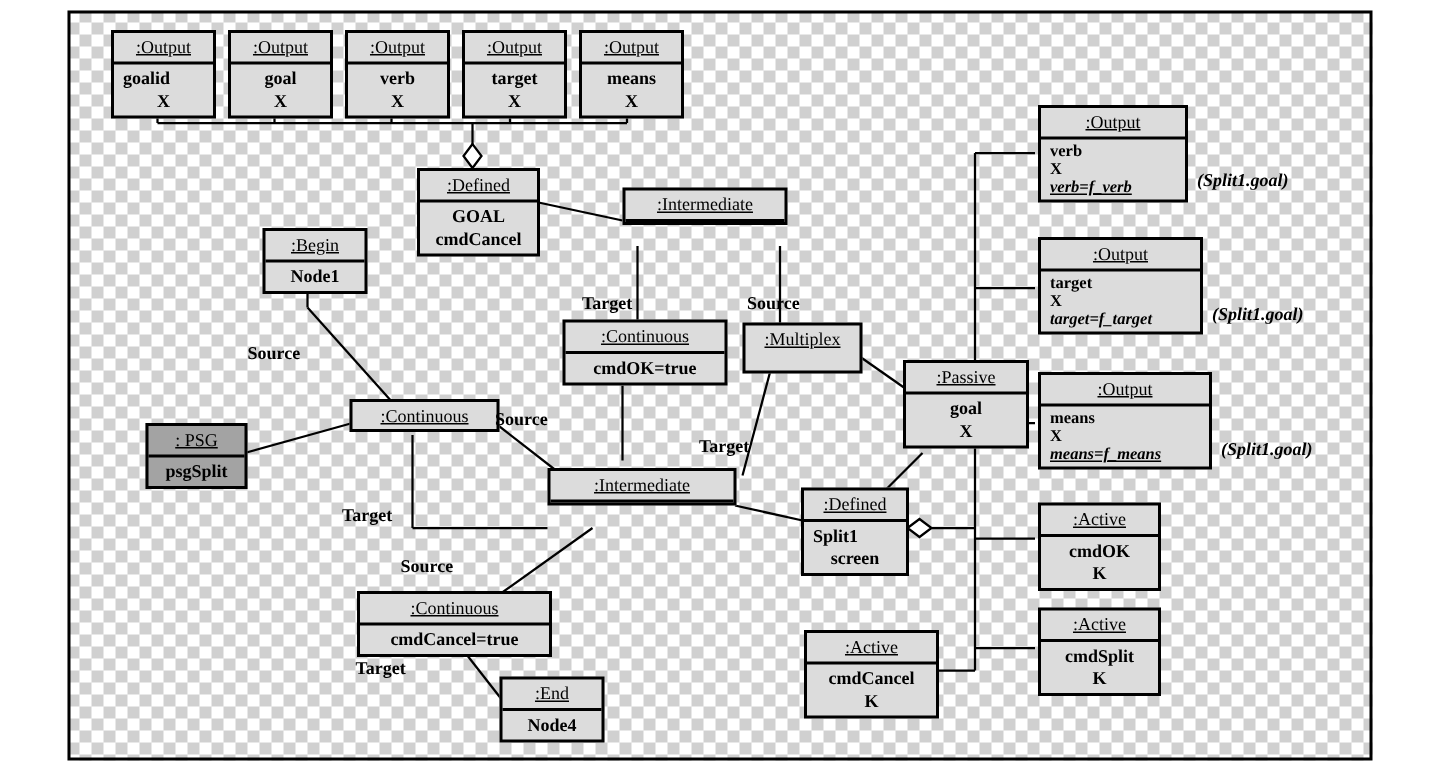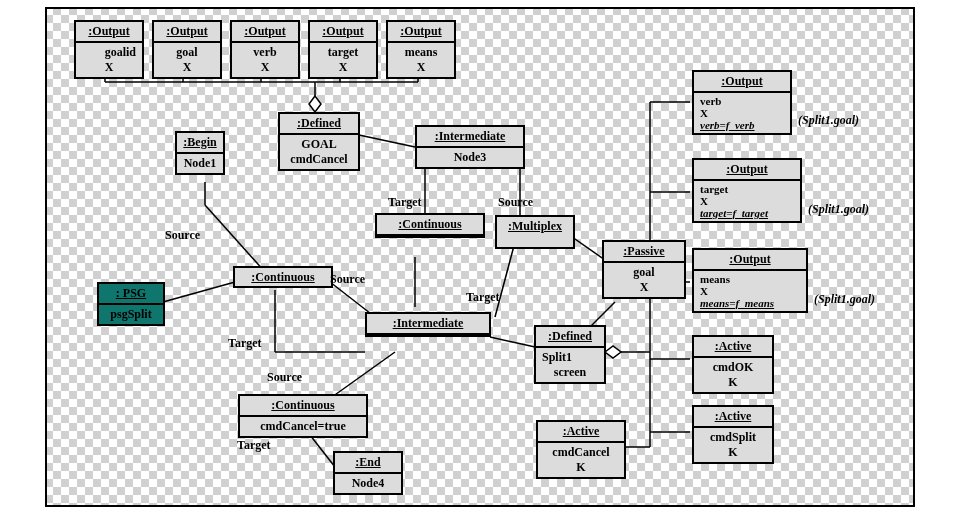--- a/index.html
+++ b/index.html
@@ -1,21 +1,21 @@
 <!DOCTYPE html>
 <html><head>
 <meta charset="utf-8">
 <style>
 *{margin:0;padding:0;box-sizing:border-box}
 body{font-family:"Times New Roman",serif;font-size:12px;background:#fff;width:960px;height:514px;position:relative}
 .checker{position:absolute;left:45px;top:7px;width:870px;height:500px;background-image:repeating-conic-gradient(#d0d0d0 0% 25%,#fff 0% 50%);background-size:16px 16px;z-index:0}
 .border{position:absolute;left:45px;top:7px;width:870px;height:500px;border:2px solid #000;z-index:1}
 .box{position:absolute;background:#dcdcdc;border:2px solid #000;z-index:2;text-align:center}
-.box.dark{background:#0f766e}
-.hdr{border-bottom:2px solid #000;padding:2px 4px;font-weight:bold;text-decoration:underline}
+.box.dark{background:#a3a3a3}
+.hdr{border-bottom:2px solid #000;padding:2px 4px;font-weight:normal;text-decoration:underline}
 .bdy{padding:2px 4px;font-weight:bold}
 .bdy .ln{display:block;text-align:left;padding:0 2px}
 .lbl{position:absolute;z-index:3;font-weight:bold;font-size:12px;background:transparent}
 svg.conn{position:absolute;left:45px;top:7px;width:870px;height:500px;z-index:1;pointer-events:none}
 .small{font-size:11px}
 .ital{font-style:italic}
 </style>
 </head>
 <body>
 
@@ -73,21 +73,21 @@
 
 <line x1="605" y1="440" x2="530" y2="440" stroke="#000" stroke-width="1.5"></line>
 <line x1="530" y1="440" x2="530" y2="420" stroke="#000" stroke-width="1.5"></line>
 
 <line x1="570" y1="295" x2="545" y2="320" stroke="#000" stroke-width="1.5"></line>
 </svg>
 
 <div class="box" style="left:74px;top:20px;width:70px">
   <div class="hdr">:Output</div>
   <div class="bdy">
-      <span class="ln" style="text-align:right">goalid</span>
+      <span class="ln" style="text-align:left">goalid</span>
       <span class="ln" style="text-align:center">X</span>
     </div>
 </div>
 <div class="box" style="left:152px;top:20px;width:70px">
   <div class="hdr">:Output</div>
   <div class="bdy">
       <span class="ln" style="text-align:center">goal</span>
       <span class="ln" style="text-align:center">X</span>
     </div>
 </div>
@@ -116,34 +116,34 @@
 <div class="box" style="left:278px;top:112px;width:82px">
   <div class="hdr">:Defined</div>
   <div class="bdy">
       <span class="ln" style="text-align:center">GOAL</span>
       <span class="ln" style="text-align:center">cmdCancel</span>
     </div>
 </div>
 
 <div class="box" style="left:415px;top:125px;width:110px">
   <div class="hdr">:Intermediate</div>
-  <div class="bdy">
-      <span class="ln" style="text-align:center">Node3</span>
-    </div>
-</div>
-
-<div class="box" style="left:175px;top:131px;width:50px">
+</div>
+
+<div class="box" style="left:175px;top:152px;width:70px">
   <div class="hdr">:Begin</div>
   <div class="bdy">
       <span class="ln" style="text-align:center">Node1</span>
     </div>
 </div>
 
 <div class="box" style="left:375px;top:213px;width:110px">
   <div class="hdr">:Continuous</div>
+  <div class="bdy">
+      <span class="ln" style="text-align:center">cmdOK=true</span>
+    </div>
 </div>
 
 <div class="box" style="left:495px;top:215px;width:80px;height:34px">
   <div class="hdr" style="border-bottom:none">:Multiplex</div>
 </div>
 
 <div class="box" style="left:602px;top:240px;width:84px">
   <div class="hdr">:Passive</div>
   <div class="bdy">
       <span class="ln" style="text-align:center">goal</span>
@@ -196,21 +196,21 @@
       <span class="ln ital" style="text-decoration:underline">verb=f_verb</span>
     </div>
 </div>
 <span class="lbl ital" style="left:798px;top:113px">(Split1.goal)</span>
 
 <div class="box" style="left:692px;top:158px;width:110px">
   <div class="hdr">:Output</div>
   <div class="bdy small">
       <span class="ln">target</span>
       <span class="ln">X</span>
-      <span class="ln ital" style="text-decoration:underline">target=f_target</span>
+      <span class="ln ital" style="">target=f_target</span>
     </div>
 </div>
 <span class="lbl ital" style="left:808px;top:202px">(Split1.goal)</span>
 
 <div class="box" style="left:692px;top:248px;width:116px">
   <div class="hdr">:Output</div>
   <div class="bdy small">
       <span class="ln">means</span>
       <span class="ln">X</span>
       <span class="ln ital" style="text-decoration:underline">means=f_means</span>

